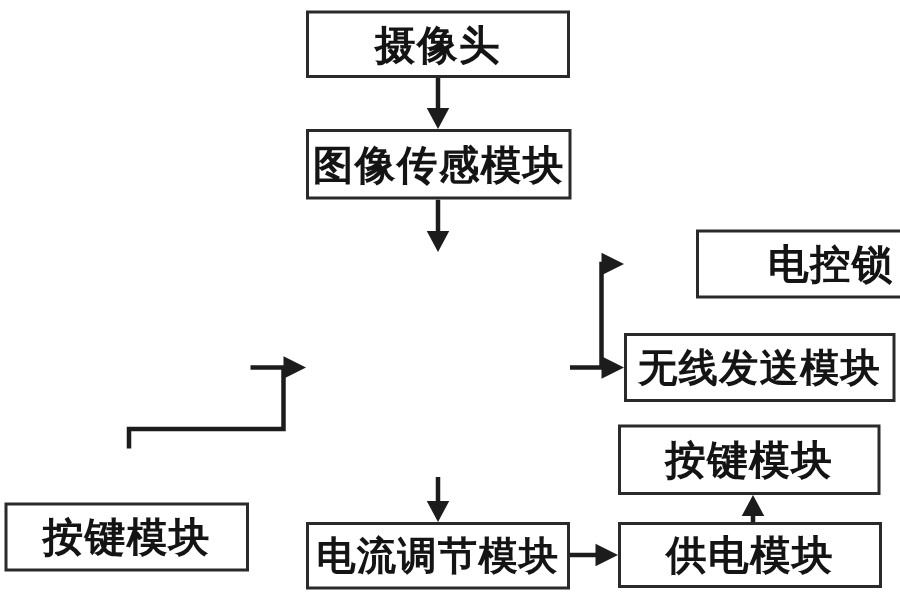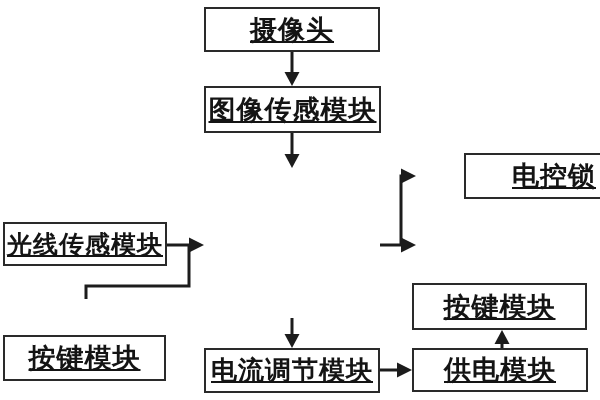--- a/index.html
+++ b/index.html
@@ -25,21 +25,20 @@
     border: 2px solid var(--box-border);
     display: flex;
     align-items: center;
     justify-content: center;
     font-size: 27px;
     font-weight: bold;
     color: var(--text);
     white-space: nowrap;
     letter-spacing: 1px;
     z-index: 2;
-    text-decoration: underline;
   }
   #n-camera        { left: 204px; top: 7px;   width: 176px; height: 45px; }
   #n-image-sensor  { left: 204px; top: 86px;  width: 177px; height: 47px; }
   #n-control       { left: 204px; top: 168px; width: 176px; height: 150px; }
   #n-light-sensor  { left: 3px;   top: 222px; width: 164px; height: 44px; font-size: 25px; }
   #n-key-button    { left: 3px;   top: 299px; width: 163px; height: 46px; margin-top: 36px; }
   #n-electric-lock { left: 416px; top: 153px; width: 180px; height: 46px; margin-left: 48px; }
   #n-wireless      { left: 416px; top: 222px; width: 181px; height: 46px; font-size: 26px; }
   #n-lighting      { left: 412px; top: 283px; width: 175px; height: 47px; }
   #n-power         { left: 412px; top: 348px; width: 176px; height: 44px; }
@@ -86,20 +85,20 @@
 
     <path d="M380 370 L398 370"></path>
     <polygon points="412,370 397,362.5 397,377.5"></polygon>
 
     <path d="M502 348 L502 343"></path>
     <polygon points="502,330 494.5,344 509.5,344"></polygon>
   </svg>
 
   <div class="node" id="n-camera">摄像头</div>
   <div class="node" id="n-image-sensor">图像传感模块</div>
-  <div class="node" id="n-light-sensor">光线传感模块</div>
   <div class="node" id="n-key-button">按键模块</div>
   <div class="node" id="n-electric-lock">电控锁</div>
+  <div class="node" id="n-wireless">无线发送模块</div>
   <div class="node" id="n-lighting">按键模块</div>
   <div class="node" id="n-current">电流调节模块</div>
   <div class="node" id="n-power">供电模块</div>
 
 </div>
 
 </body></html>

